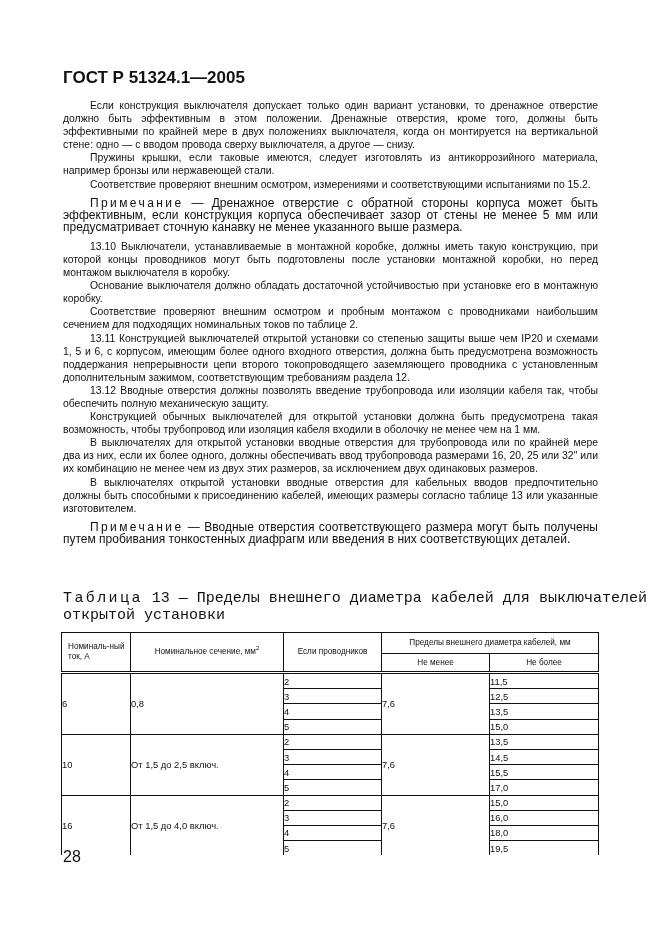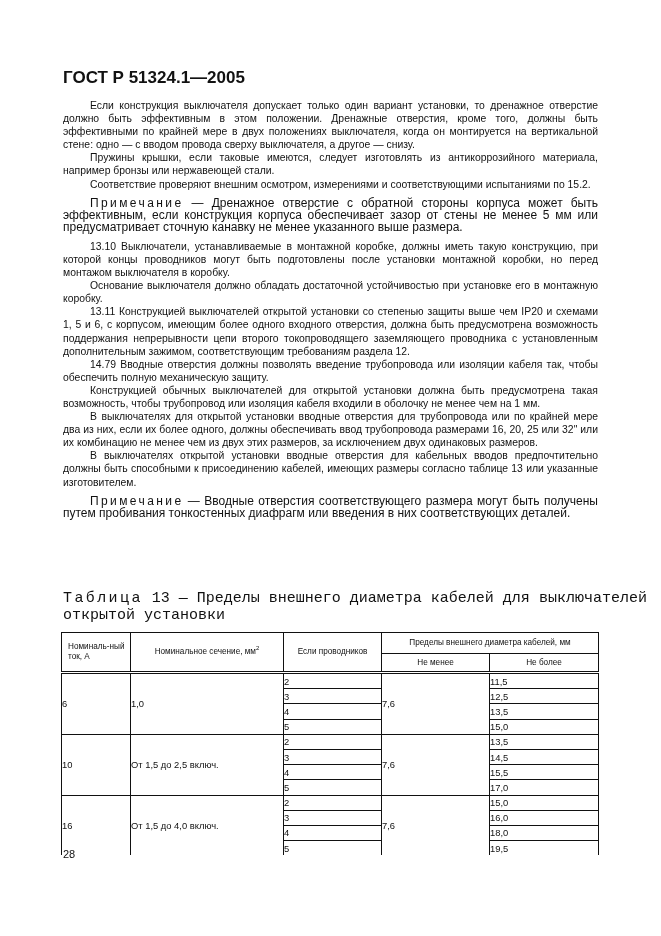--- a/index.html
+++ b/index.html
@@ -35,37 +35,38 @@
     }
     table.spec th { font-size: 8.2px; line-height: 10px; }
     table.spec thead tr:last-child th { border-bottom: 3px double #111; }
     table.spec thead th.rowspan2 { border-bottom: 3px double #111; }
     table.spec th.h-left { text-align: left; padding-left: 6px; }
     table.spec td { height: 14.2px; line-height: 13px; }
     table.spec tbody tr.last td { border-bottom: none; }
     table.spec tbody td.group-cell.last-group { border-bottom: none; }
     sup { font-size: 6px; vertical-align: super; line-height: 0; }
     .page-number {
-      position: absolute; left: 63px; top: 848px; font-size: 11px;
+      position: absolute; left: 63px; top: 848px; font-size: 16px;
     }
   </style>
 </head>
 <body>
 
 <div class="page-header">ГОСТ Р 51324.1—2005</div>
 
 <div class="body-text">
   <p>Если конструкция выключателя допускает только один вариант установки, то дренажное отверстие должно быть эффективным в этом положении. Дренажные отверстия, кроме того, должны быть эффективными по крайней мере в двух положениях  выключателя,  когда он монтируется на вертикальной стене: одно — с вводом провода сверху выключателя, а другое — снизу.</p>
   <p>Пружины крышки, если таковые имеются, следует изготовлять из антикоррозийного материала, например  бронзы  или нержавеющей стали.</p>
   <p>Соответствие проверяют внешним осмотром, измерениями и соответствующими испытаниями по 15.2.</p>
   <p class="note"><span class="spaced">Примечание</span><span> — Дренажное отверстие с обратной стороны корпуса может быть эффективным, если конструкция корпуса обеспечивает зазор от стены не менее 5 мм или предусматривает сточную канавку не менее указанного выше размера.</span></p>
   <p>13.10 Выключатели, устанавливаемые в монтажной коробке, должны иметь такую конструкцию, при которой концы проводников могут быть подготовлены после установки монтажной коробки, но перед монтажом выключателя в коробку.</p>
   <p>Основание выключателя должно обладать достаточной устойчивостью при установке его в монтажную коробку.</p>
+  <p>Соответствие проверяют внешним осмотром и пробным монтажом с проводниками наибольшим сечением для подходящих номинальных токов по таблице 2.</p>
   <p>13.11  Конструкцией выключателей открытой установки со степенью защиты  выше чем IP20 и схемами 1, 5 и 6, с корпусом, имеющим более одного входного отверстия, должна быть предусмотрена возможность поддержания непрерывности цепи второго токопроводящего заземляющего проводника с установленным дополнительным зажимом, соответствующим требованиям раздела 12.</p>
-  <p>14.79  Вводные отверстия должны позволять введение трубопровода или изоляции кабеля так, чтобы обеспечить полную механическую защиту.</p>
+  <p>13.12  Вводные отверстия должны позволять введение трубопровода или изоляции кабеля так, чтобы обеспечить полную механическую защиту.</p>
   <p>Конструкцией обычных выключателей для открытой установки должна быть предусмотрена такая возможность, чтобы трубопровод или изоляция кабеля входили в оболочку не менее чем на 1 мм.</p>
   <p>В выключателях для открытой установки вводные отверстия для трубопровода или  по крайней мере два из них, если их более одного, должны обеспечивать ввод трубопровода размерами 16, 20, 25 или 32" или их комбинацию не менее чем из двух этих размеров, за исключением двух одинаковых размеров.</p>
   <p>В выключателях  открытой установки вводные отверстия для кабельных вводов предпочтительно должны быть способными к присоединению кабелей, имеющих размеры согласно таблице 13 или указанные изготовителем.</p>
   <p class="note"><span class="spaced">Примечание</span><span> — Вводные отверстия соответствующего размера могут быть получены путем пробивания тонкостенных диафрагм или введения в них соответствующих деталей.</span></p>
 </div>
 
 <div class="table-caption"><span class="spaced">Таблица</span><span> 13 — Пределы внешнего диаметра кабелей для выключателей открытой установки</span></div>
 
 <table class="spec">
   <colgroup>
@@ -83,21 +84,21 @@
       <th colspan="2">Пределы внешнего диаметра кабелей, мм</th>
     </tr>
     <tr style="height:19px">
       <th>Не менее</th>
       <th>Не более</th>
     </tr>
   </thead>
   <tbody id="table-body">
       <tr>
         <td rowspan="4" class="group-cell">6</td>
-        <td rowspan="4" class="group-cell">1,0</td>
+        <td rowspan="4" class="group-cell">0,8</td>
         <td>2</td>
         <td rowspan="4" class="group-cell">7,6</td>
         <td>11,5</td>
       </tr>
       <tr>
         <td>3</td>
         <td>12,5</td>
       </tr>
       <tr>
         <td>4</td>

